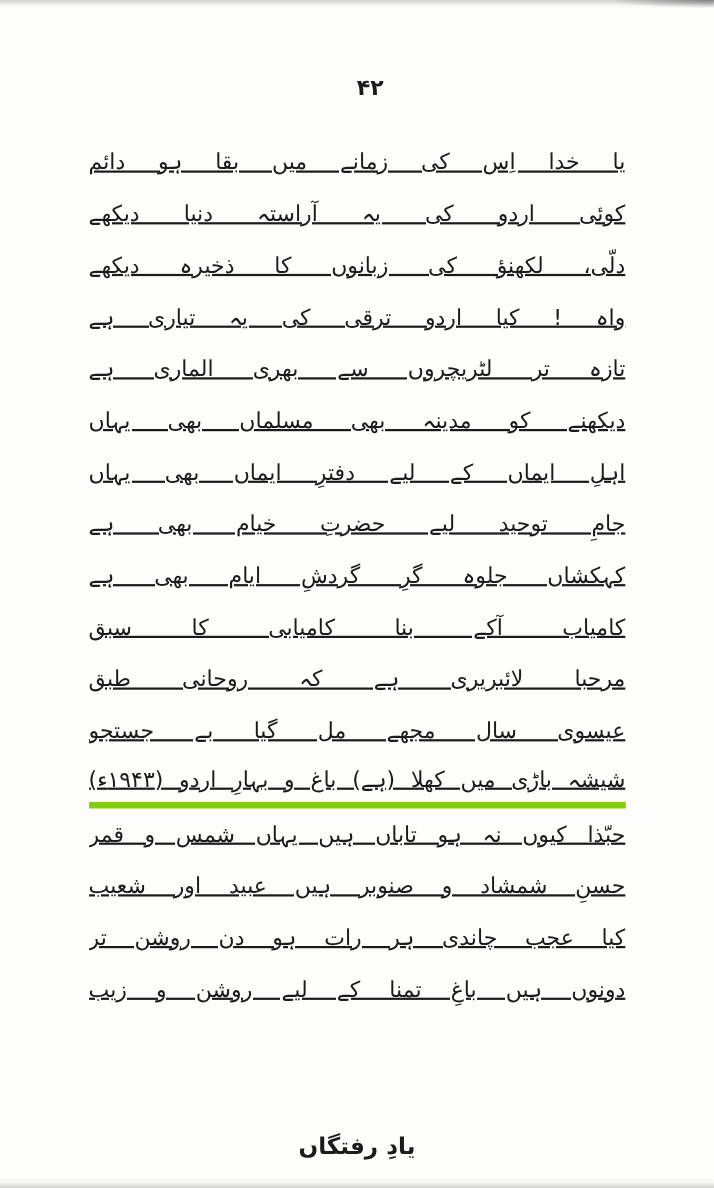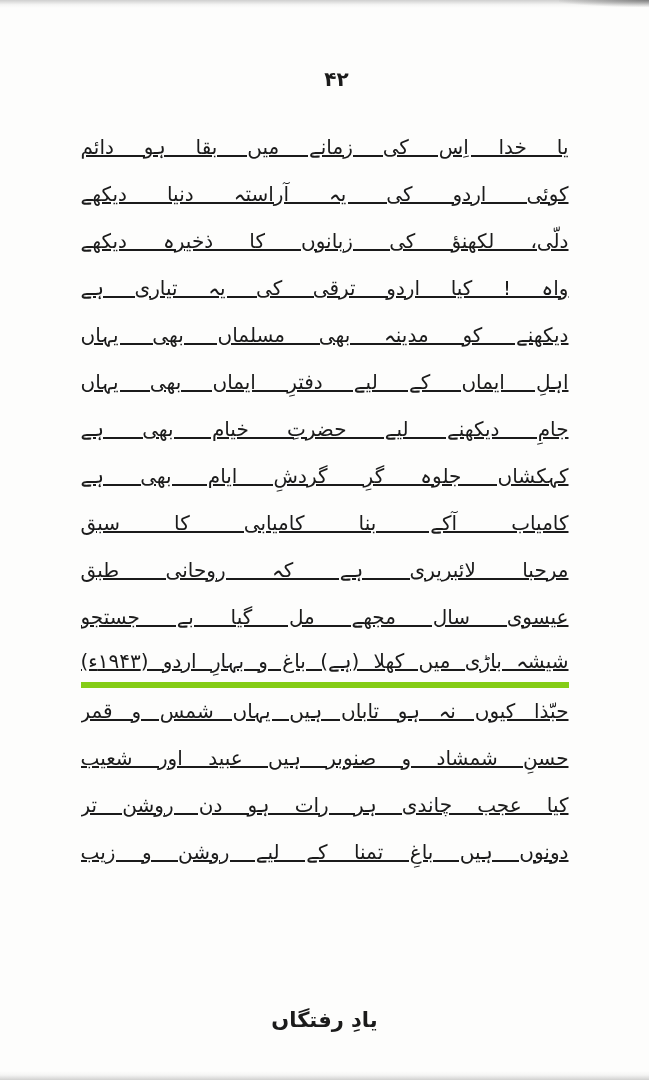--- a/index.html
+++ b/index.html
@@ -63,44 +63,45 @@
     direction: rtl;
     text-decoration: underline;
   }
   .poem-line.underlined {
     height: 47px;
     line-height: 40px;
     border-bottom: 6px solid #84cc16;
   }
   .footer-title {
     position: absolute;
-    bottom: 48px;
+    bottom: 26px;
     left: 0; right: 0;
     text-align: center;
     font-size: 21px;
     font-weight: bold;
     direction: rtl;
   }
 </style>
 </head>
 <body>
 
 <div class="scan-artifact-top"></div>
 <div class="scan-artifact-top-right"></div>
 
 <div class="page-number">۴۲</div>
 
 <div class="poem">
   <div class="poem-line">یا خدا اِس کی زمانے میں بقا ہو دائم</div>
   <div class="poem-line">کوئی اردو کی یہ آراستہ دنیا دیکھے</div>
   <div class="poem-line">دلّی، لکھنؤ کی زبانوں کا ذخیرہ دیکھے</div>
   <div class="poem-line">واہ ! کیا اردو ترقی کی یہ تیاری ہے</div>
+  <div class="poem-line">تازہ تر لٹریچروں سے بھری الماری ہے</div>
   <div class="poem-line">دیکھنے کو مدینہ بھی مسلماں بھی یہاں</div>
   <div class="poem-line">اہلِ ایماں کے لیے دفترِ ایماں بھی یہاں</div>
-  <div class="poem-line">جامِ دیکھنے لیے حضرتِ خیام بھی ہے</div>
+  <div class="poem-line">جامِ توحید لیے حضرتِ خیام بھی ہے</div>
   <div class="poem-line">کہکشاں جلوہ گرِ گردشِ ایام بھی ہے</div>
   <div class="poem-line">کامیاب آکے بنا کامیابی کا سبق</div>
   <div class="poem-line">مرحبا لائبریری ہے کہ روحانی طبق</div>
   <div class="poem-line">عیسوی سال مجھے مل گیا بے جستجو</div>
   <div class="poem-line underlined">شیشہ باڑی میں کھلا (ہے) باغ و بہارِ اردو (۱۹۴۳ء)</div>
   <div class="poem-line">حبّذا کیوں نہ ہو تاباں ہیں یہاں شمس و قمر</div>
   <div class="poem-line">حسنِ شمشاد و صنوبر ہیں عبید اور شعیب</div>
   <div class="poem-line">کیا عجب چاندی ہر رات ہو دن روشن تر</div>
   <div class="poem-line">دونوں ہیں باغِ تمنا کے لیے روشن و زیب</div>
 </div>

